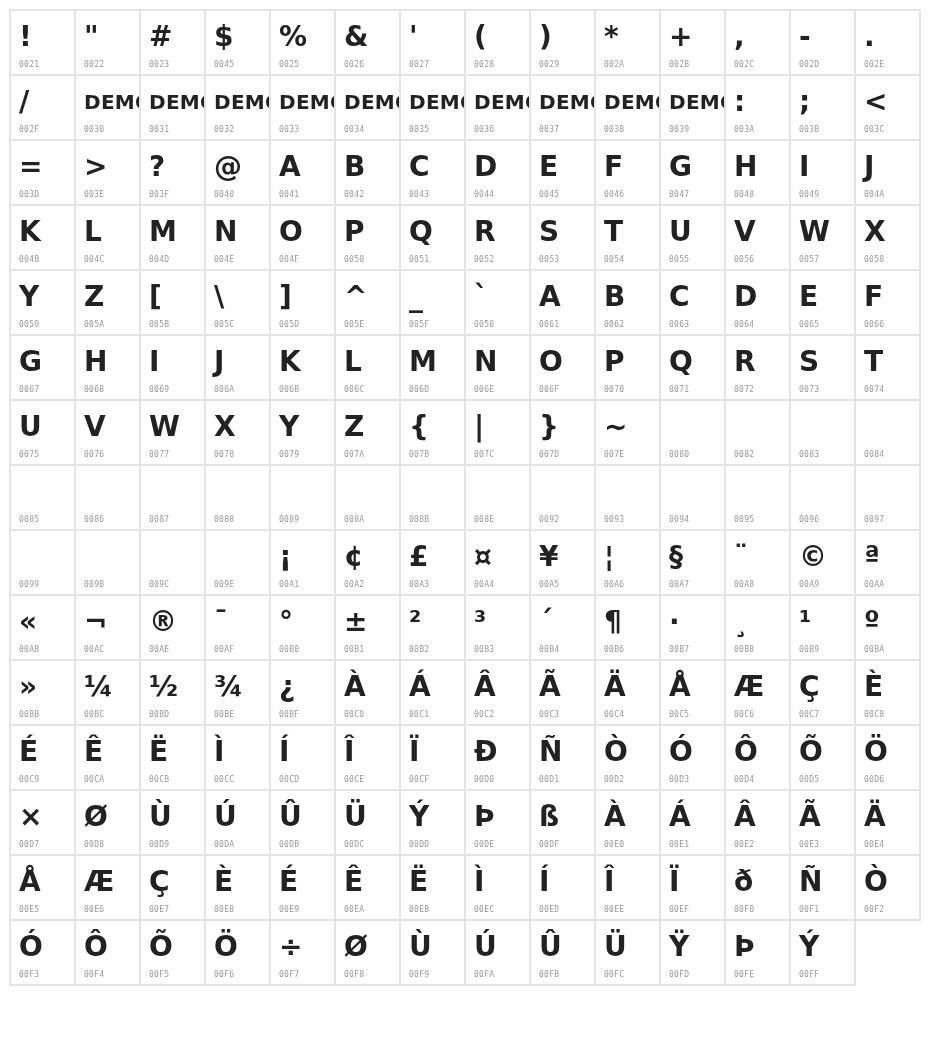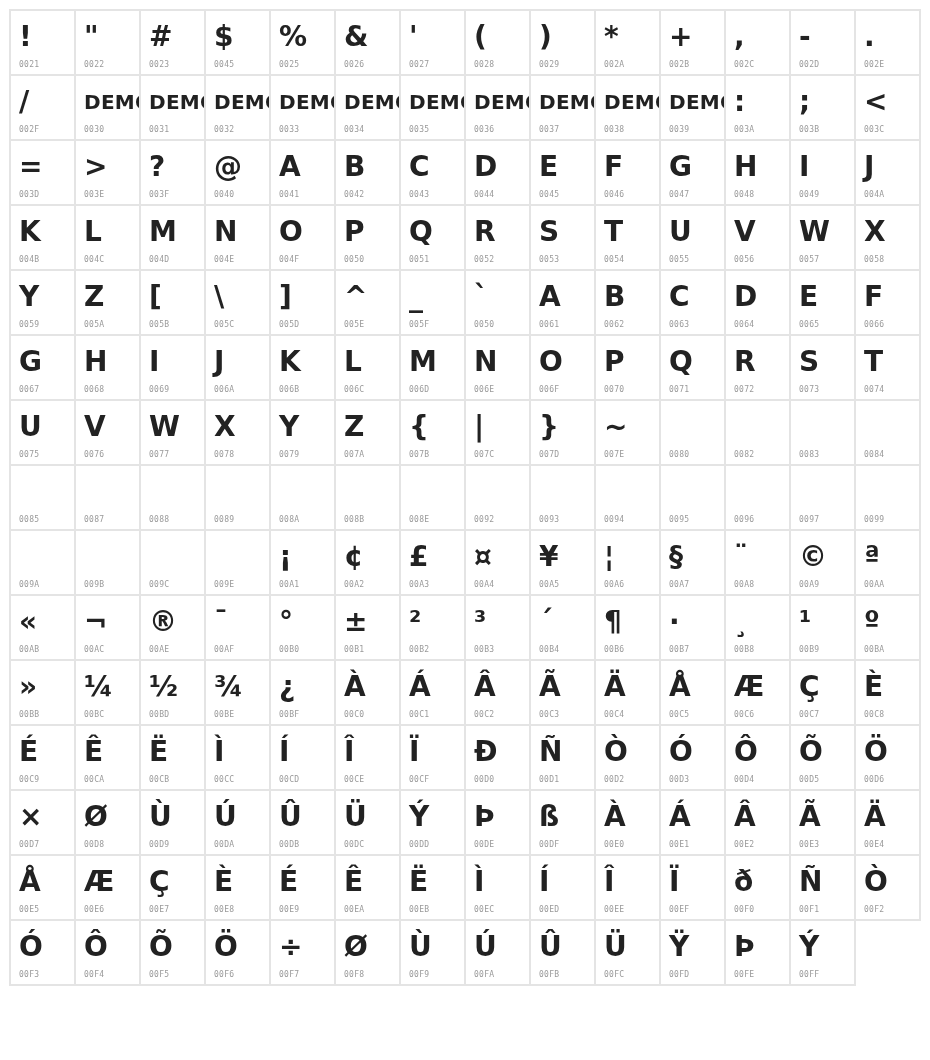--- a/index.html
+++ b/index.html
@@ -434,20 +434,24 @@
     <div class="cell">
       <span class="glyph"></span>
       <span class="code">0084</span>
     </div>
     <div class="cell">
       <span class="glyph"></span>
       <span class="code">0085</span>
     </div>
     <div class="cell">
       <span class="glyph"></span>
+      <span class="code">0086</span>
+    </div>
+    <div class="cell">
+      <span class="glyph"></span>
       <span class="code">0087</span>
     </div>
     <div class="cell">
       <span class="glyph"></span>
       <span class="code">0088</span>
     </div>
     <div class="cell">
       <span class="glyph"></span>
       <span class="code">0089</span>
     </div>
@@ -483,24 +487,20 @@
       <span class="glyph"></span>
       <span class="code">0096</span>
     </div>
     <div class="cell">
       <span class="glyph"></span>
       <span class="code">0097</span>
     </div>
     <div class="cell">
       <span class="glyph"></span>
       <span class="code">0099</span>
-    </div>
-    <div class="cell">
-      <span class="glyph"></span>
-      <span class="code">009A</span>
     </div>
     <div class="cell">
       <span class="glyph"></span>
       <span class="code">009B</span>
     </div>
     <div class="cell">
       <span class="glyph"></span>
       <span class="code">009C</span>
     </div>
     <div class="cell">

